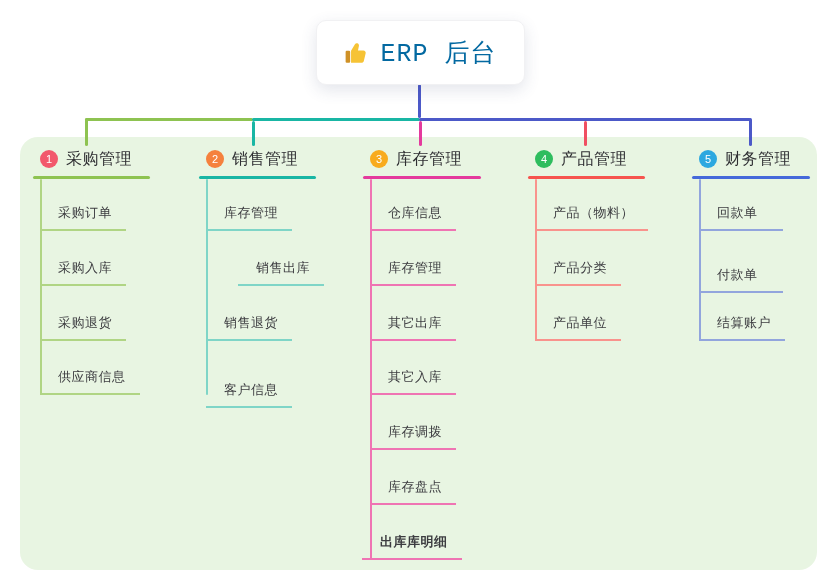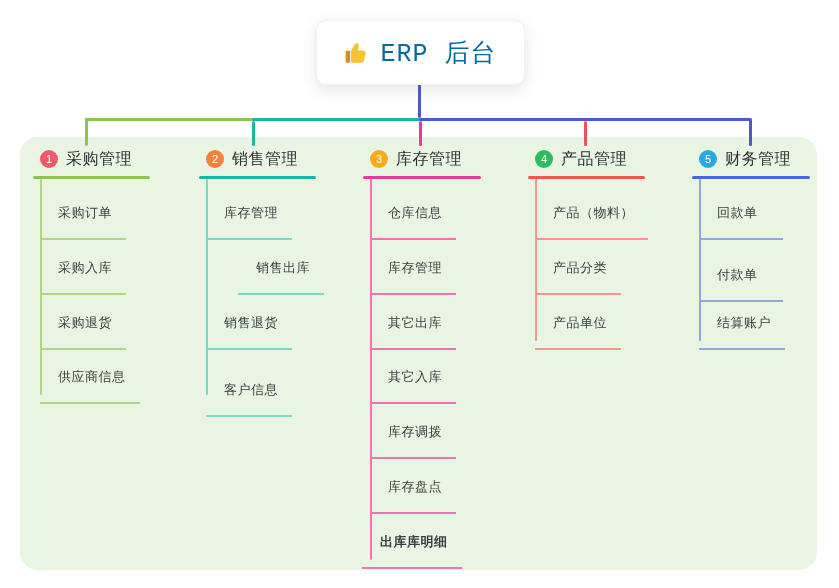--- a/index.html
+++ b/index.html
@@ -84,21 +84,21 @@
     height: 3px;
     border-radius: 2px;
     z-index: 3;
   }
   .child-node {
     position: absolute;
     font-size: 13px;
     color: #3c3c40;
     white-space: nowrap;
     line-height: 18px;
-    padding: 0 14px 16px 18px;
+    padding: 0 14px 7px 18px;
     border-bottom-width: 2px;
     border-bottom-style: solid;
     min-width: 52px;
     z-index: 3;
     letter-spacing: 0.5px;
   }
 </style>
 </head>
 <body>
 

